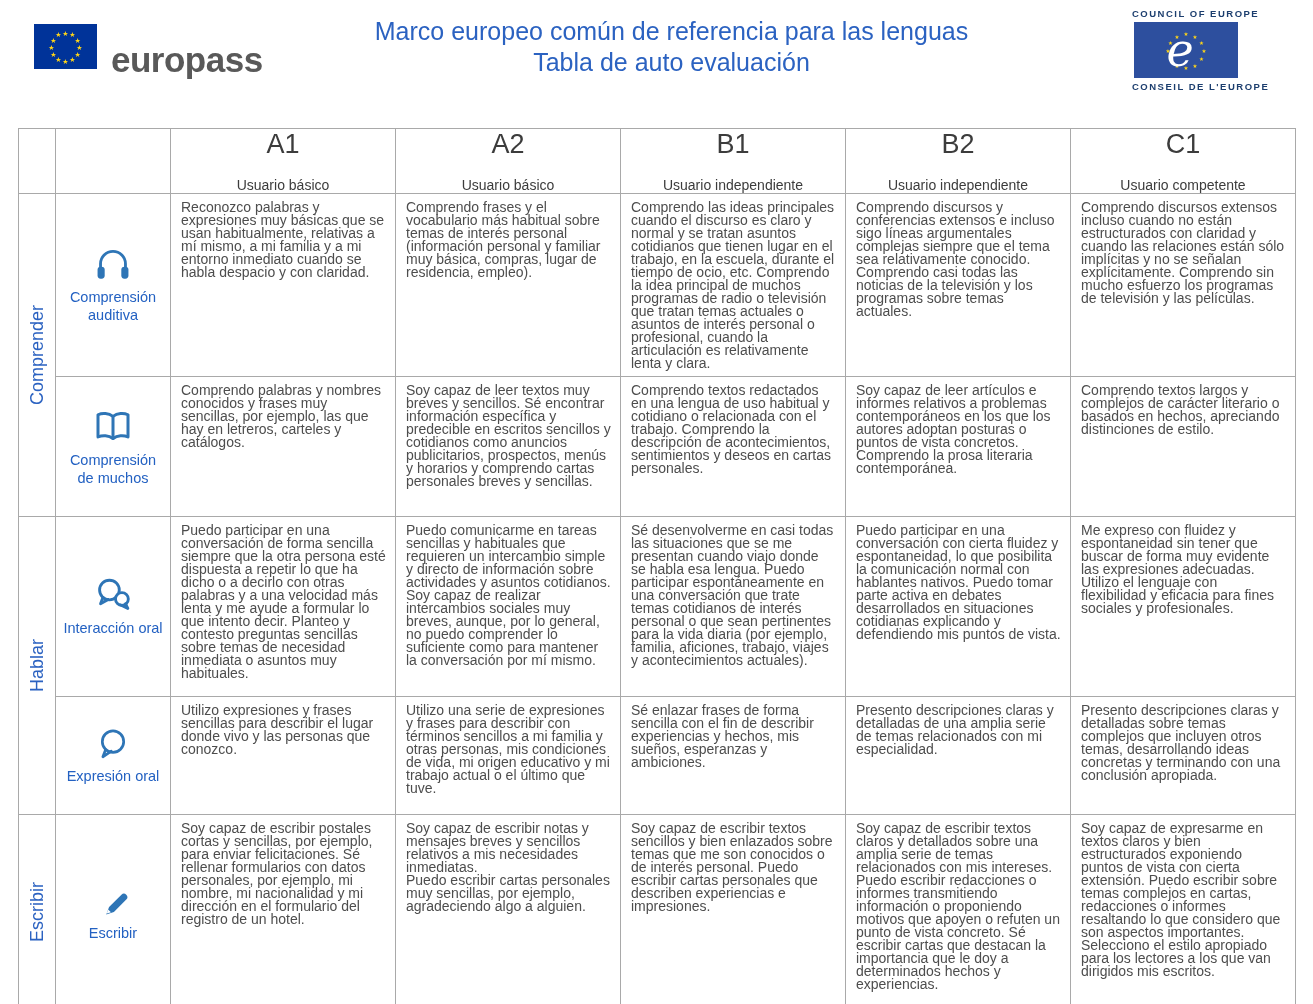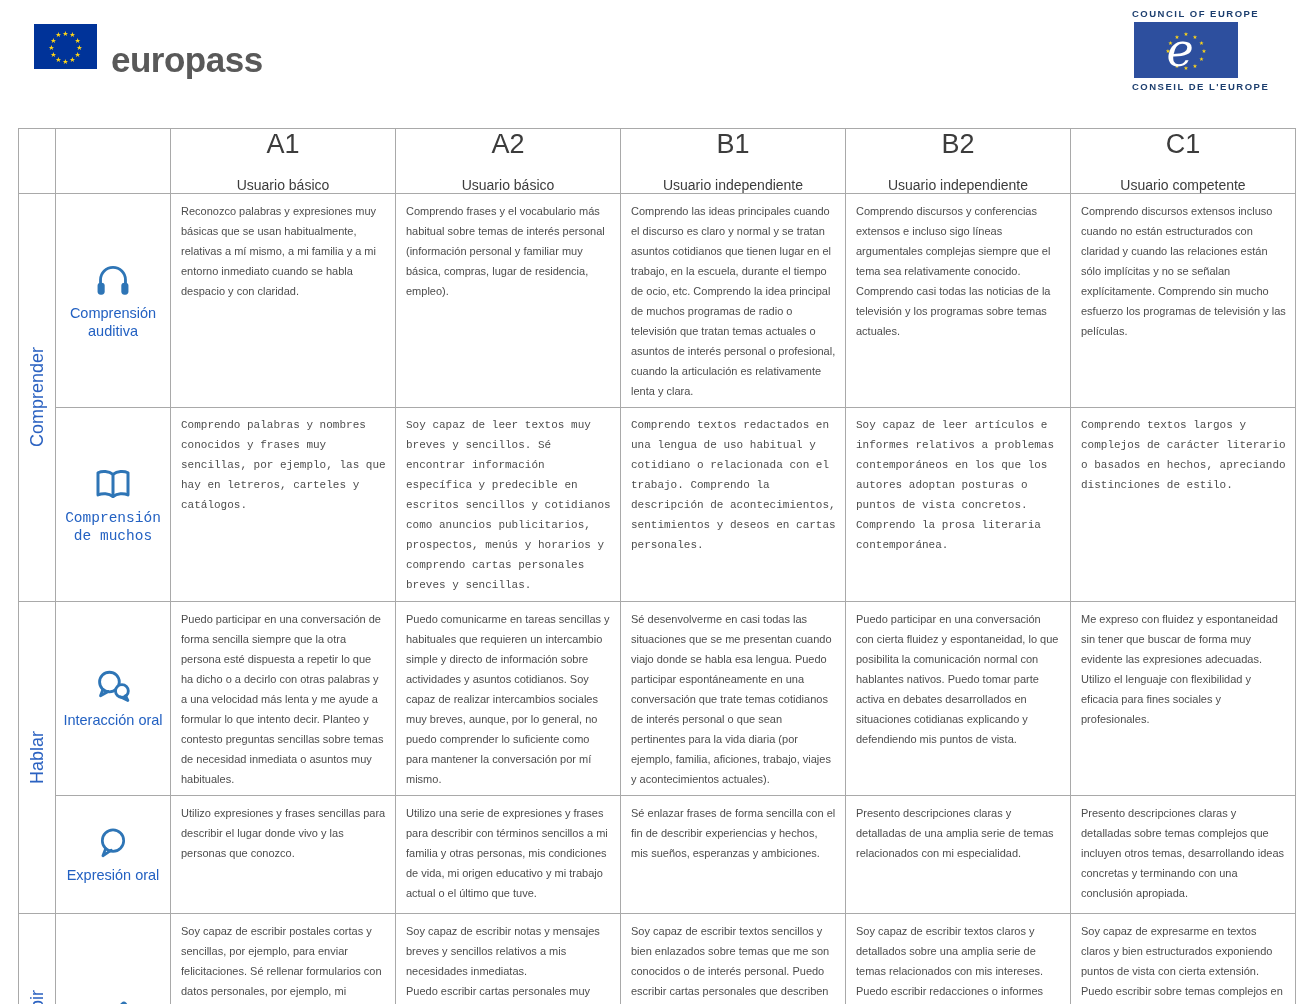--- a/index.html
+++ b/index.html
@@ -43,25 +43,25 @@
 
   td.skill { vertical-align:middle; text-align:center; padding:4px; }
   .skill-inner { display:flex; flex-direction:column; align-items:center; gap:4px; }
   .skill-label { color:#2361c2; font-size:14.5px; line-height:18px; max-width:105px; }
   .skill-icon svg { display:block; }
   .ic-stroke { stroke:#2e75b6; fill:none; stroke-width:2.4; stroke-linecap:round; stroke-linejoin:round; }
   .ic-fill   { fill:#2e75b6; }
   .ic-white  { fill:#ffffff; }
 
   td.cell { padding:7px 9px 6px 10px; }
-  .cell-text { font-size:11px; line-height:20px; color:#4d4d4d; white-space:pre-line; }
+  .cell-text { font-size:14px; line-height:13px; color:#4d4d4d; white-space:pre-line; }
 
   
   tr.r-aud  > td { height:176px; }
-  tr.r-lec  > td { height:140px;font-family:Liberation Mono, monospace; }
+  tr.r-lec  > td { height:140px; }
   tr.r-int  > td { height:180px; }
   tr.r-exp  > td { height:118px;margin-top:28px; }
   tr.r-esc  > td { height:196px; }
 </style>
 </head>
 <body>
 
 <div class="page-header">
 
   <div class="brand">
@@ -78,20 +78,24 @@
         <text x="24.5" y="37.6">★</text>
         <text x="19.4" y="32.5">★</text>
         <text x="17.5" y="25.5">★</text>
         <text x="19.4" y="18.5">★</text>
         <text x="24.5" y="13.4">★</text>
       </g>
     </svg>
     <span class="brand-word">europass</span>
   </div>
 
+  <div class="doc-title">
+    <div>Marco europeo común de referencia para las lenguas</div>
+    <div>Tabla de auto evaluación</div>
+  </div>
 
   <div class="coe">
     <div class="coe-caption">COUNCIL OF EUROPE</div>
     <div class="coe-box">
       <svg viewBox="0 0 104 56">
         <g fill="#ffd617" font-size="5.5" text-anchor="middle" font-family="DejaVu Sans, sans-serif">
           <text x="52" y="14">★</text>
           <text x="61" y="16.5">★</text>
           <text x="67.5" y="23">★</text>
           <text x="70" y="31">★</text>

